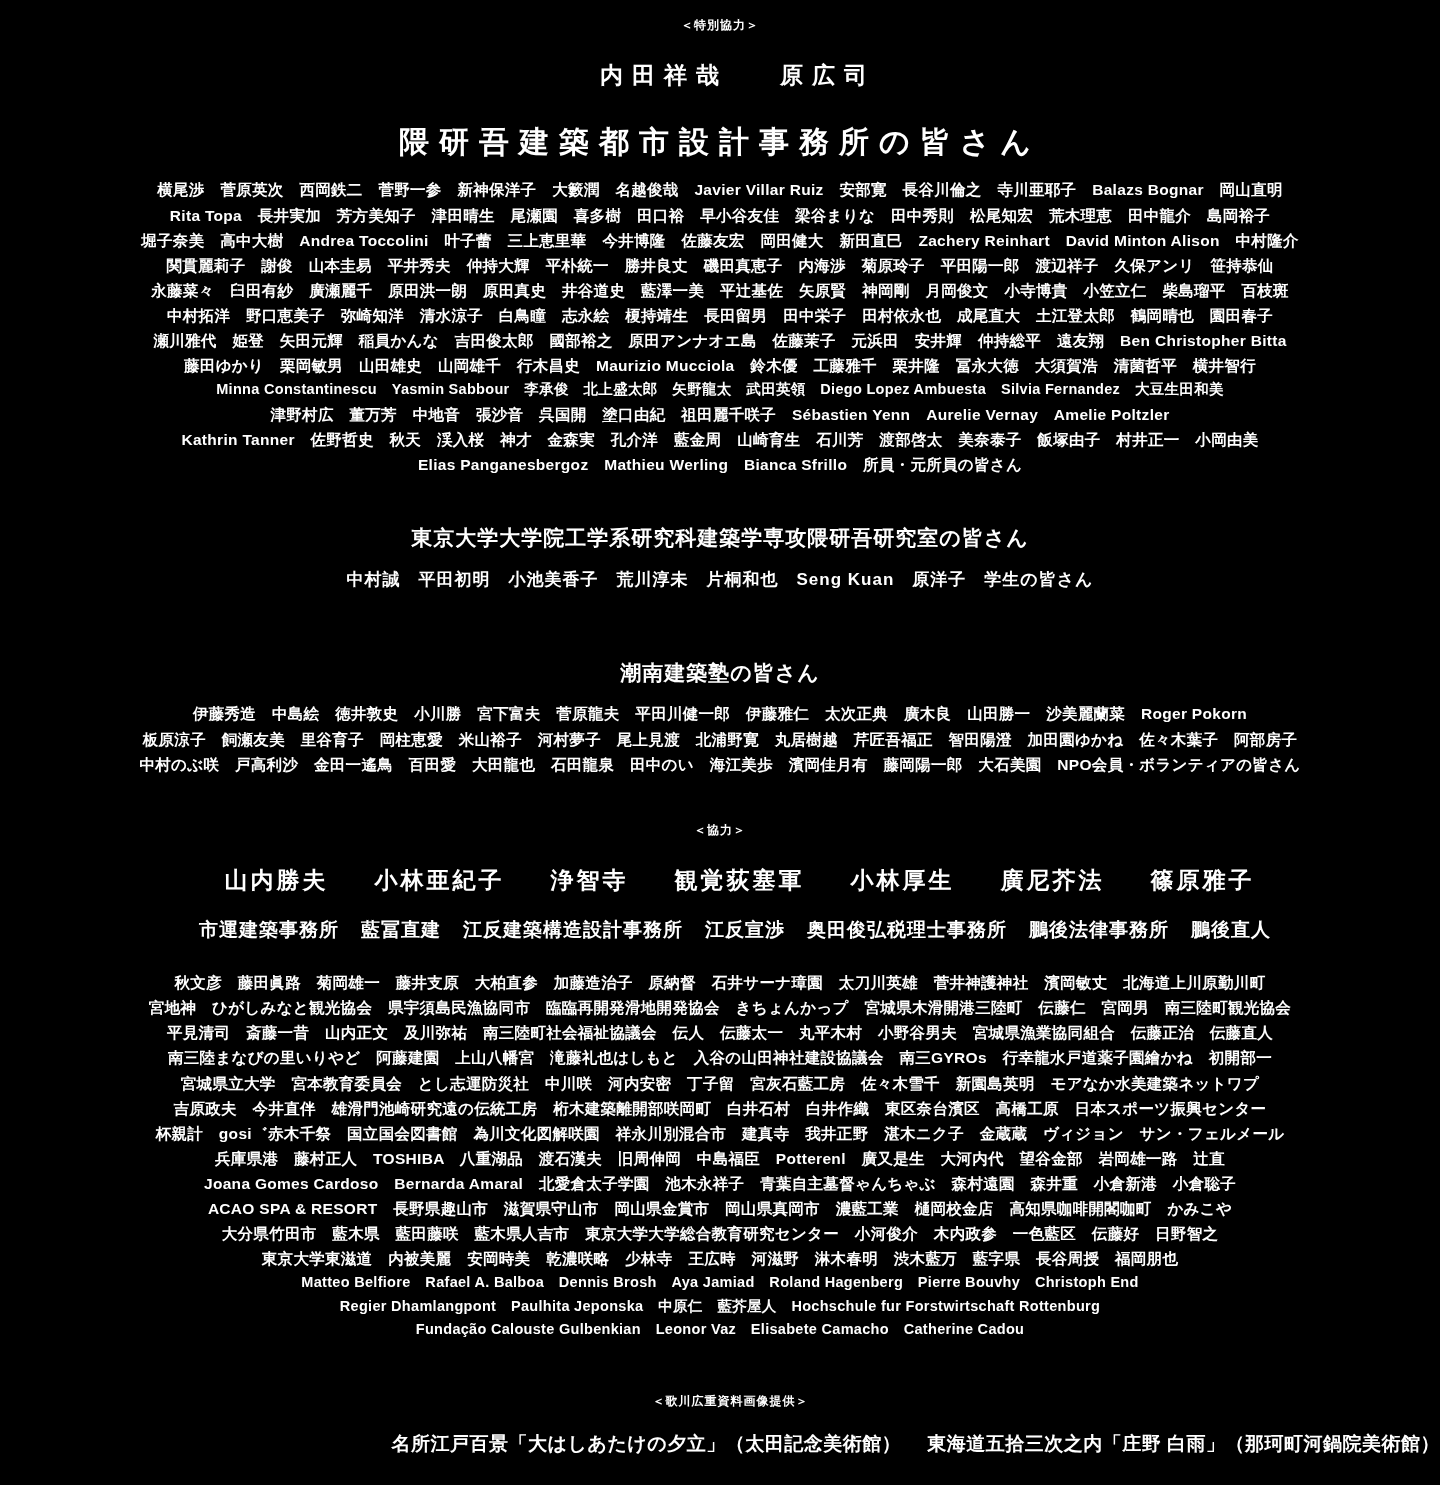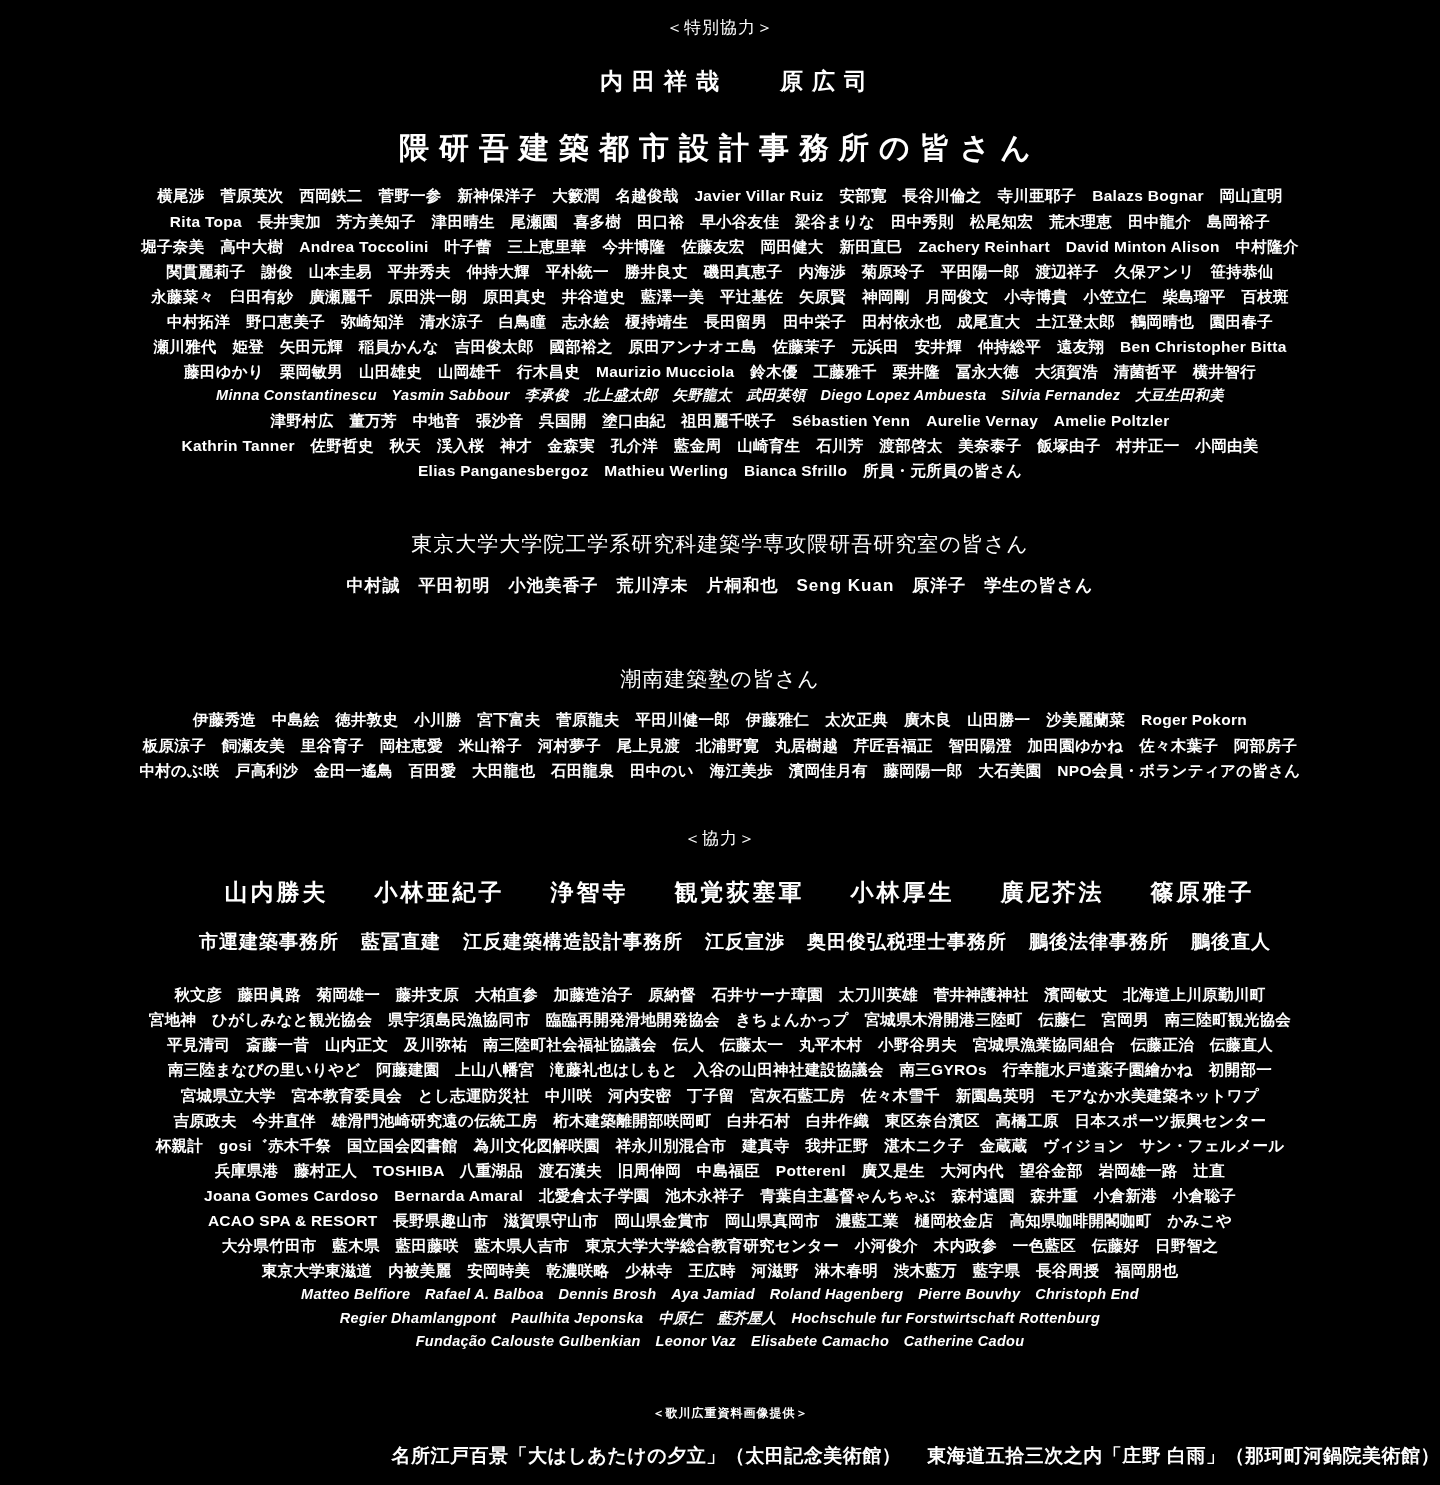--- a/index.html
+++ b/index.html
@@ -15,22 +15,22 @@
     -webkit-font-smoothing: antialiased;
   }
   .credits {
     width: 1440px;
     margin: 0 auto;
     padding: 0;
     text-align: center;
     box-sizing: border-box;
   }
   .section-tag {
-    font-size: 17px;
-    font-weight: normal;
+    font-size: 12px;
+    font-weight: bold;
     letter-spacing: 1px;
     margin: 0;
     padding: 0;
     line-height: 1.2;
   }
   .tag-row {
     margin-top: 18px;
     margin-bottom: 0;
   }
   .headline {
@@ -38,41 +38,40 @@
     font-weight: bold;
     letter-spacing: 10px;
     line-height: 1.4;
     margin: 0;
   }
   .headline-row {
     margin-top: 30px;
   }
   .subhead {
     font-size: 21px;
-    font-weight: normal;
+    font-weight: bold;
     letter-spacing: 1px;
     line-height: 1.4;
     margin: 0;
   }
   .subhead-row {
     margin-top: 34px;
   }
   .names-block {
     margin-top: 14px;
   }
   .names-line {
     font-size: 15.5px;
     font-weight: bold;
     line-height: 1.62;
     letter-spacing: 0.3px;
     white-space: nowrap;
   }
   .names-line.small {
     font-size: 14.5px;
-    font-style: italic;
   }
   .mid-names {
     font-size: 23px;
     font-weight: bold;
     letter-spacing: 3px;
     line-height: 1.5;
     margin-top: 26px;
     margin-left: 39px;
   }
   .mid-names .gap {

